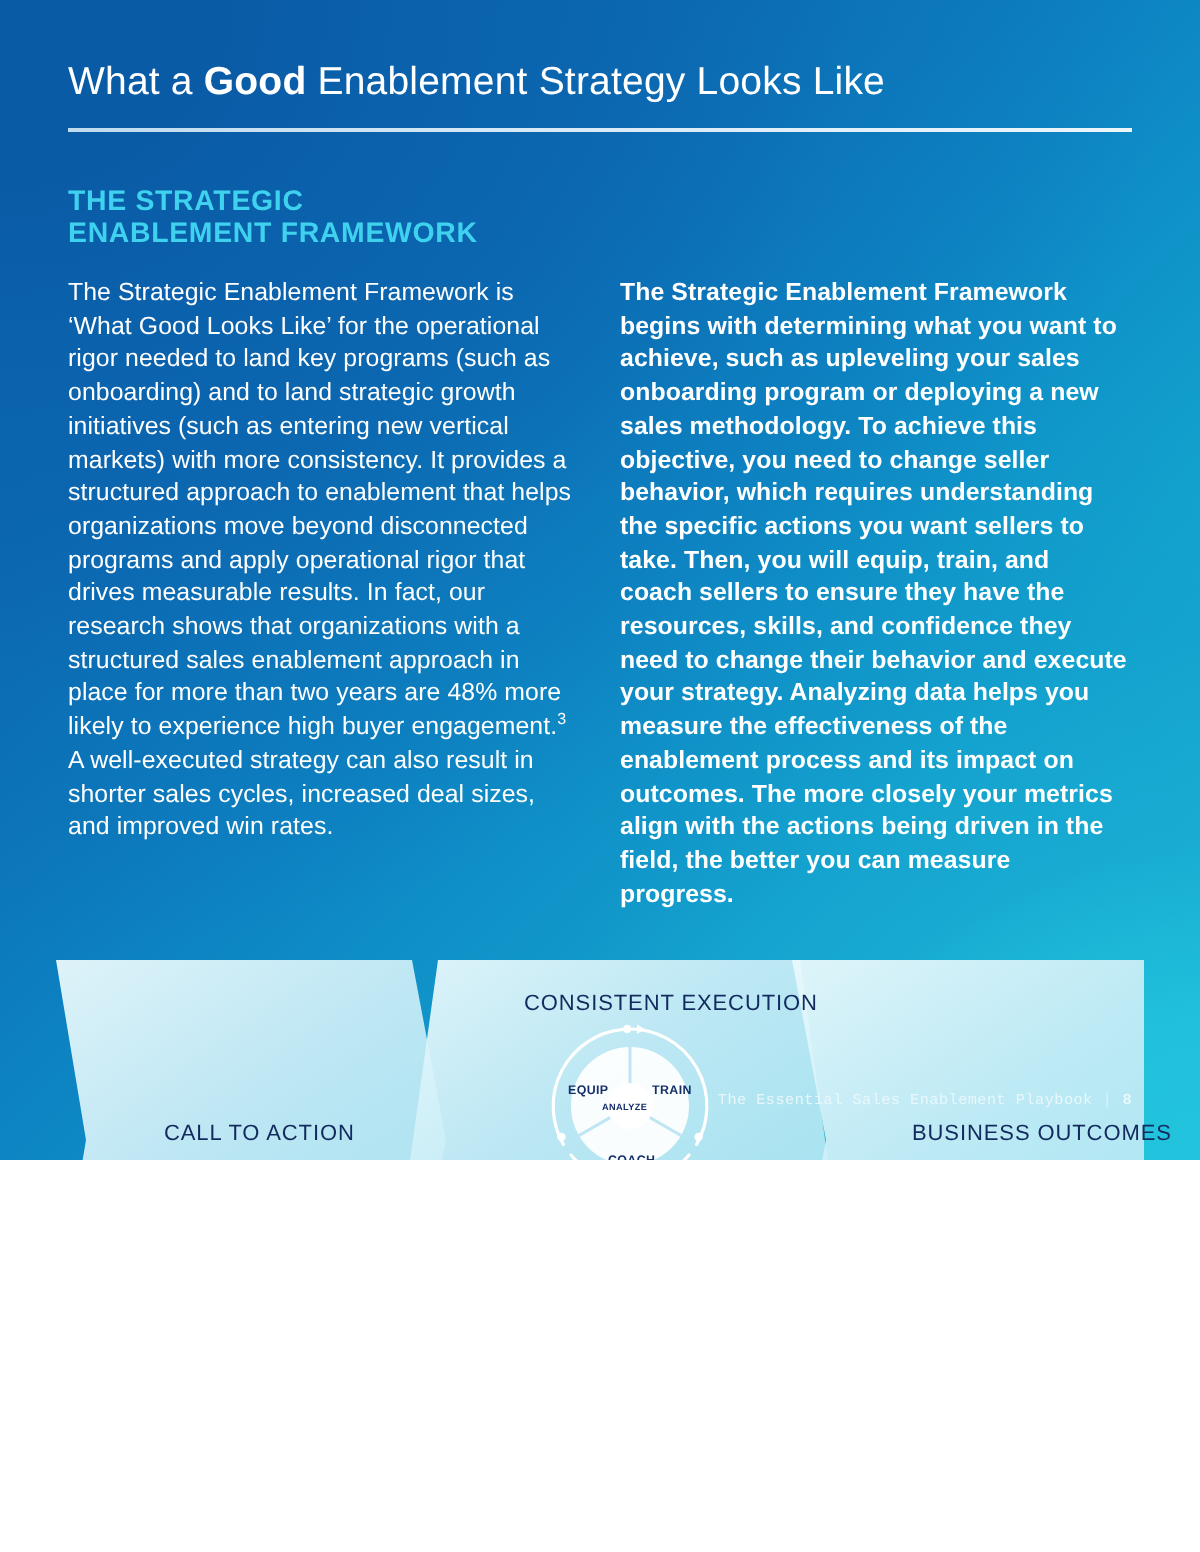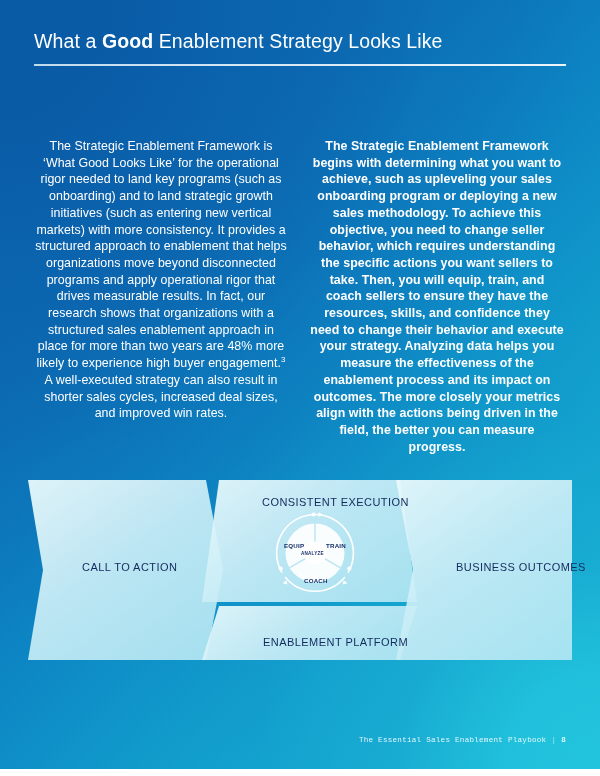--- a/index.html
+++ b/index.html
@@ -3,21 +3,21 @@
 <meta charset="utf-8">
 <style>
   html,body{margin:0;padding:0;}
   body{
     width:600px;height:776px;
     font-family:"Liberation Sans", sans-serif;
     overflow:hidden;
   }
   .page{
     position:relative;
-    width:600px;height:769px;
+    width:600px;height:580px;
     background:
       radial-gradient(120% 95% at 100% 100%, #22c3dd 0%, rgba(34,195,221,0.85) 12%, rgba(26,170,210,0.55) 28%, rgba(20,140,198,0.18) 48%, rgba(0,0,0,0) 66%),
       radial-gradient(130% 110% at 0% 0%, #0a5ba6 0%, #0a5ba6 14%, #0b63ad 30%, rgba(13,110,180,0.35) 55%, rgba(0,0,0,0) 75%),
       linear-gradient(135deg, #0a5aa4 0%, #0b68b2 24%, #0d86c4 50%, #12a3ce 72%, #1cbcd8 100%);
     overflow:hidden;
   }
   
   .title{
     position:absolute;left:34px;top:30px;
     font-size:19.5px;
@@ -46,21 +46,21 @@
   
   .col{
     position:absolute;top:138px;
     width:254px;
     color:#ffffff;
     font-size:12.4px;
     line-height:16.7px;
     font-weight:400;
     letter-spacing:.05px;
   }
-  .col p{margin:0;text-align:center;}
+  .col p{margin:0;}
   .col.left{left:34px;}
   .col.right{left:310px;font-weight:bold;}
   sup{font-size:8px;vertical-align:super;line-height:0;}
   
   .diagram{
     position:absolute;left:28px;top:480px;
     width:544px;height:180px;
   }
   .chev{
     position:absolute;
@@ -125,20 +125,24 @@
   .footer .pg{font-weight:700;}
 </style>
 </head>
 <body>
 
 <div class="page">
 
   <div class="title"><span>What a </span><b>Good</b><span> Enablement Strategy Looks Like</span></div>
   <div class="rule"></div>
 
+  <div class="kicker">
+    <span class="l1">THE STRATEGIC</span>
+    <span class="l2">ENABLEMENT FRAMEWORK</span>
+  </div>
 
   <div class="col left">
     <p><span>The Strategic Enablement Framework is ‘What Good Looks Like’ for the operational rigor needed to land key programs (such as onboarding) and to land strategic growth initiatives (such as entering new vertical markets) with more consistency. It provides a structured approach to enablement that helps organizations move beyond disconnected programs and apply operational rigor that drives measurable results. In fact, our research shows that organizations with a structured sales enablement approach in place for more than two years are 48% more likely to experience high buyer engagement.</span><sup>3</sup><span> A well-executed strategy can also result in shorter sales cycles, increased deal sizes, and improved win rates.</span></p>
   </div>
 
   <div class="col right">
     <p>The Strategic Enablement Framework begins with determining what you want to achieve, such as upleveling your sales onboarding program or deploying a new sales methodology. To achieve this objective, you need to change seller behavior, which requires understanding the specific actions you want sellers to take. Then, you will equip, train, and coach sellers to ensure they have the resources, skills, and confidence they need to change their behavior and execute your strategy. Analyzing data helps you measure the effectiveness of the enablement process and its impact on outcomes. The more closely your metrics align with the actions being driven in the field, the better you can measure progress.</p>
   </div>
 
   <div class="diagram">

